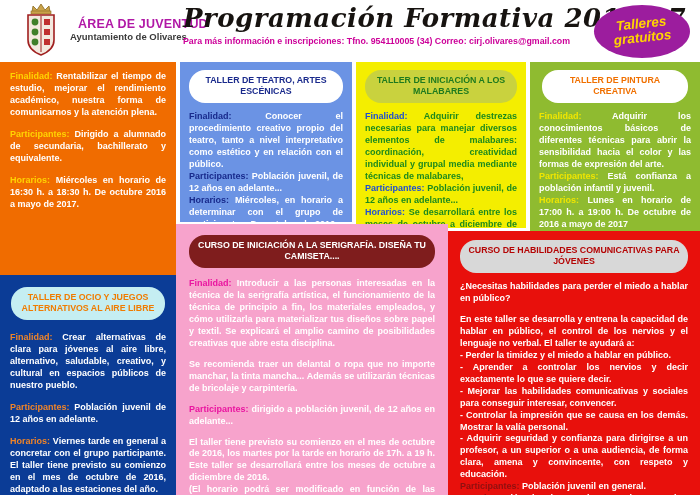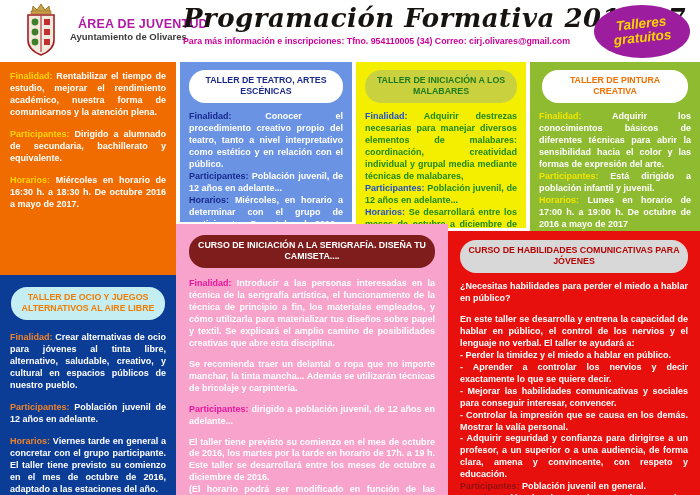--- a/index.html
+++ b/index.html
@@ -111,21 +111,21 @@
 </div>
 
 <div class="panel gap" id="p-habitos">
   <p><span class="kw">Finalidad:</span> <span>Rentabilizar el tiempo de estudio, mejorar el rendimiento académico, nuestra forma de comunicarnos y la atención plena.</span></p>
   <p><span class="kw">Participantes:</span> <span>Dirigido a alumnado de secundaria, bachillerato y equivalente.</span></p>
   <p><span class="kw">Horarios:</span> <span>Miércoles en horario de 16:30 h. a 18:30 h. De octubre 2016 a mayo de 2017.</span></p>
 </div>
 
 <div class="panel gap" id="p-ocio">
   <div class="pill">TALLER DE OCIO Y JUEGOS ALTERNATIVOS AL AIRE LIBRE</div>
-  <p><span class="kw">Finalidad:</span> <span>Crear alternativas de ocio para jóvenes al tinta libre, alternativo, saludable, creativo, y cultural en espacios públicos de nuestro pueblo.</span></p>
+  <p><span class="kw">Finalidad:</span> <span>Crear alternativas de clara para jóvenes al aire libre, alternativo, saludable, creativo, y cultural en espacios públicos de nuestro pueblo.</span></p>
   <p><span class="kw">Participantes:</span> <span>Población juvenil de 12 años en adelante.</span></p>
   <p><span class="kw">Horarios:</span> <span>Viernes tarde en general a concretar con el grupo participante. El taller tiene previsto su comienzo en el mes de octubre de 2016, adaptado a las estaciones del año.</span></p>
 </div>
 
 <div class="panel tight" id="p-teatro">
   <div class="pill">TALLER DE TEATRO, ARTES ESCÉNICAS</div>
   <p><span class="kw">Finalidad:</span> <span>Conocer el procedimiento creativo propio del teatro, tanto a nivel interpretativo como estético y en relación con el público.</span></p>
   <p><span class="kw">Participantes:</span> <span>Población juvenil, de 12 años en adelante...</span></p>
   <p><span class="kw">Horarios:</span> <span>Miércoles, en horario a determinar con el grupo de participantes. De octubre de 2016 a mayo 2017.</span></p>
 </div>
@@ -133,21 +133,21 @@
 <div class="panel tight" id="p-malabares">
   <div class="pill">TALLER DE INICIACIÓN A LOS MALABARES</div>
   <p><span class="kw">Finalidad:</span> <span>Adquirir destrezas necesarias para manejar diversos elementos de malabares: coordinación, creatividad individual y grupal media mediante técnicas de malabares,</span></p>
   <p><span class="kw">Participantes:</span> <span>Población juvenil, de 12 años en adelante...</span></p>
   <p><span class="kw">Horarios:</span> <span>Se desarrollará entre los meses de octubre a diciembre de 2016, con una duración de 12 horas en horario de tarde (por determinar).</span></p>
 </div>
 
 <div class="panel tight" id="p-pintura">
   <div class="pill">TALLER DE PINTURA CREATIVA</div>
   <p><span class="kw">Finalidad:</span> <span>Adquirir los conocimientos básicos de diferentes técnicas para abrir la sensibilidad hacia el color y las formas de expresión del arte.</span></p>
-  <p><span class="kw">Participantes:</span> <span>Está dirigido a población infantil y juvenil.</span></p>
+  <p><span class="kw">Participantes:</span> <span>Está confianza a población infantil y juvenil.</span></p>
   <p><span class="kw">Horarios:</span> <span>Lunes en horario de 17:00 h. a 19:00 h. De octubre de 2016 a mayo de 2017</span></p>
 </div>
 
 <div class="panel" id="p-serigrafia">
   <div class="pill">CURSO  DE INICIACIÓN A LA SERIGRAFÍA. DISEÑA TU CAMISETA....</div>
   <p><span class="kw">Finalidad:</span> <span>Introducir a las personas interesadas en la técnica de la serigrafía artística, el funcionamiento de la técnica de principio a fin, los materiales empleados, y cómo utilizarla para materializar tus diseños sobre papel y textil. Se explicará el amplio camino de posibilidades creativas que abre esta disciplina.</span></p>
   <p><span>Se recomienda traer un delantal o ropa que no importe manchar, la tinta mancha... Además se utilizarán técnicas de bricolaje y carpintería.</span></p>
   <p><span class="kw">Participantes:</span> <span>dirigido a población juvenil, de 12 años en adelante...</span></p>
   <p class="note"><span>El taller tiene previsto su comienzo en el mes de octubre de 2016, los martes  por  la tarde en horario de 17h. a 19 h. Este taller se desarrollará entre los meses de octubre a diciembre de 2016.</span></p>
   <p class="note"><span>(El horario podrá ser modificado en función de las necesidades del grupo).</span></p>

